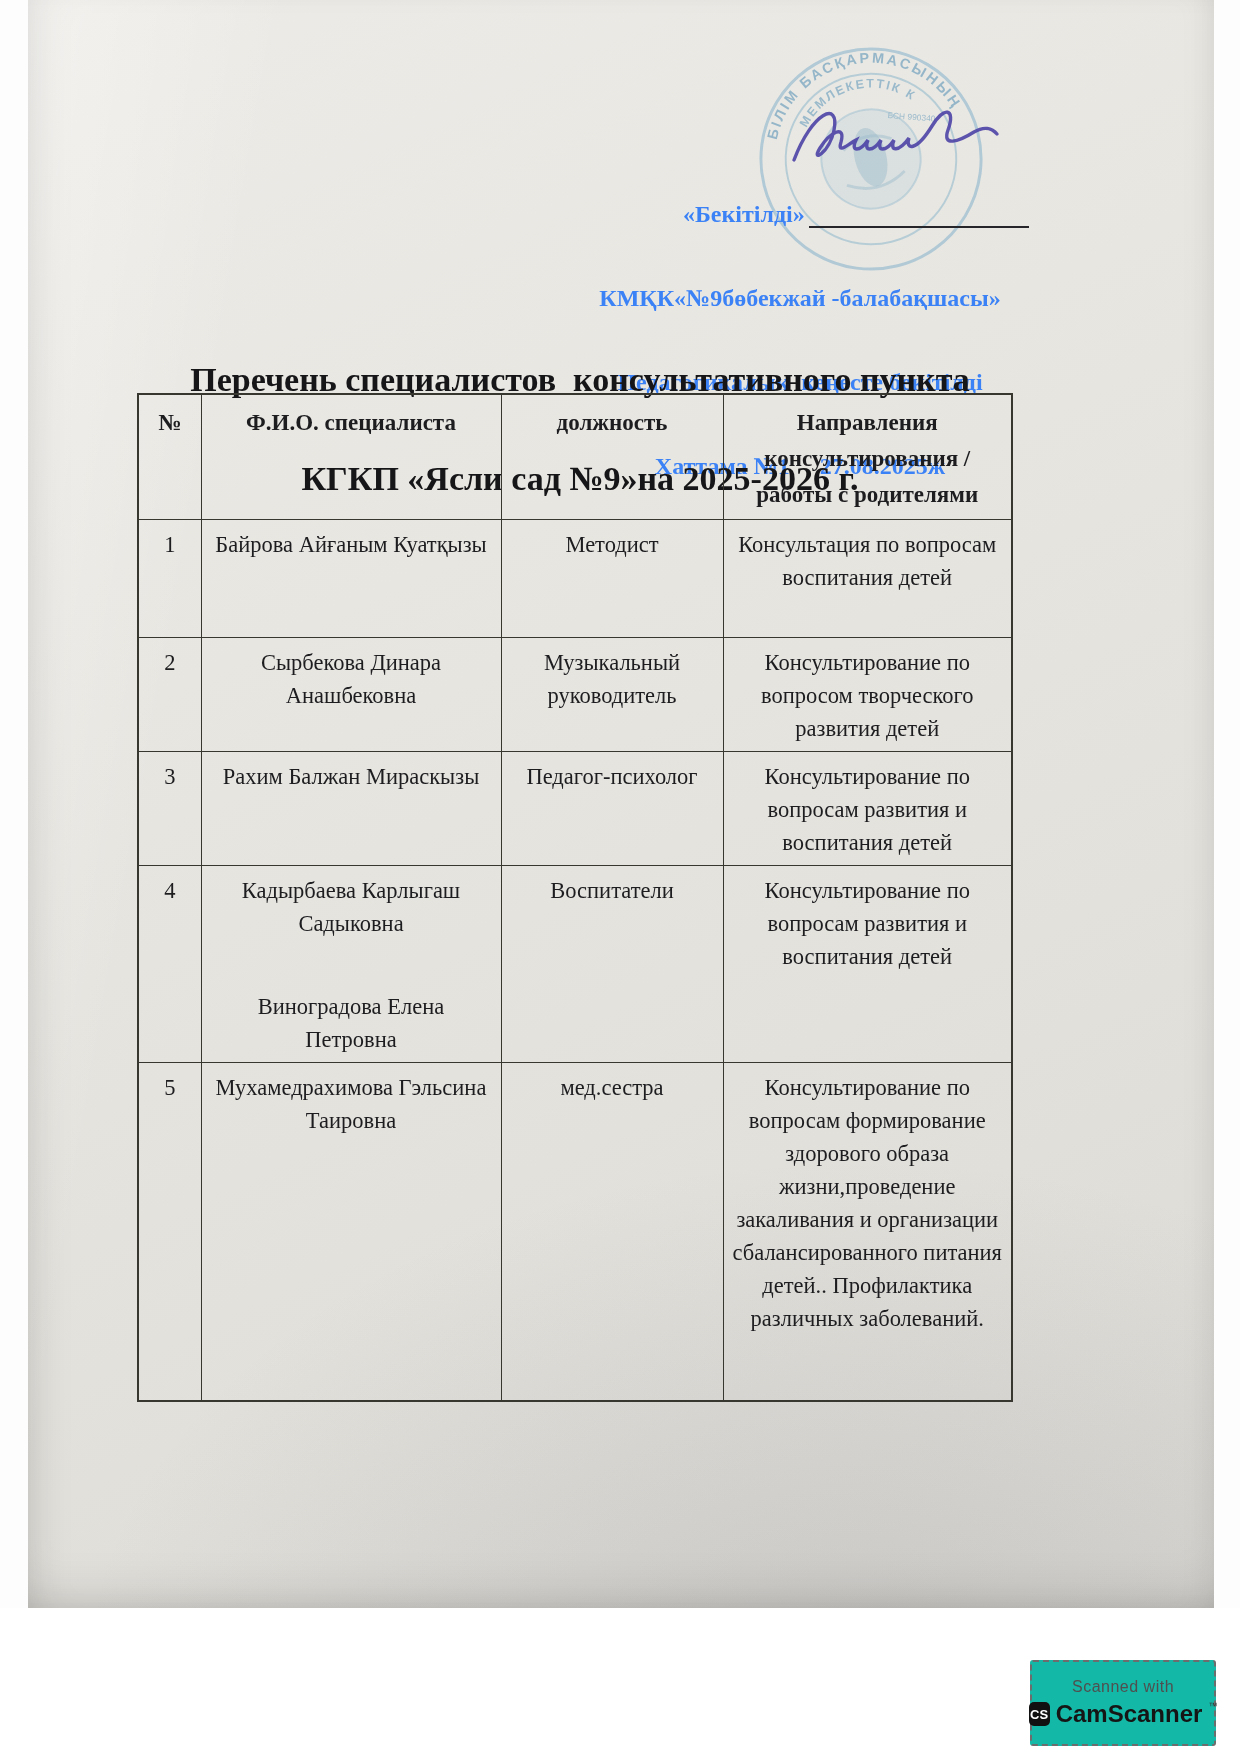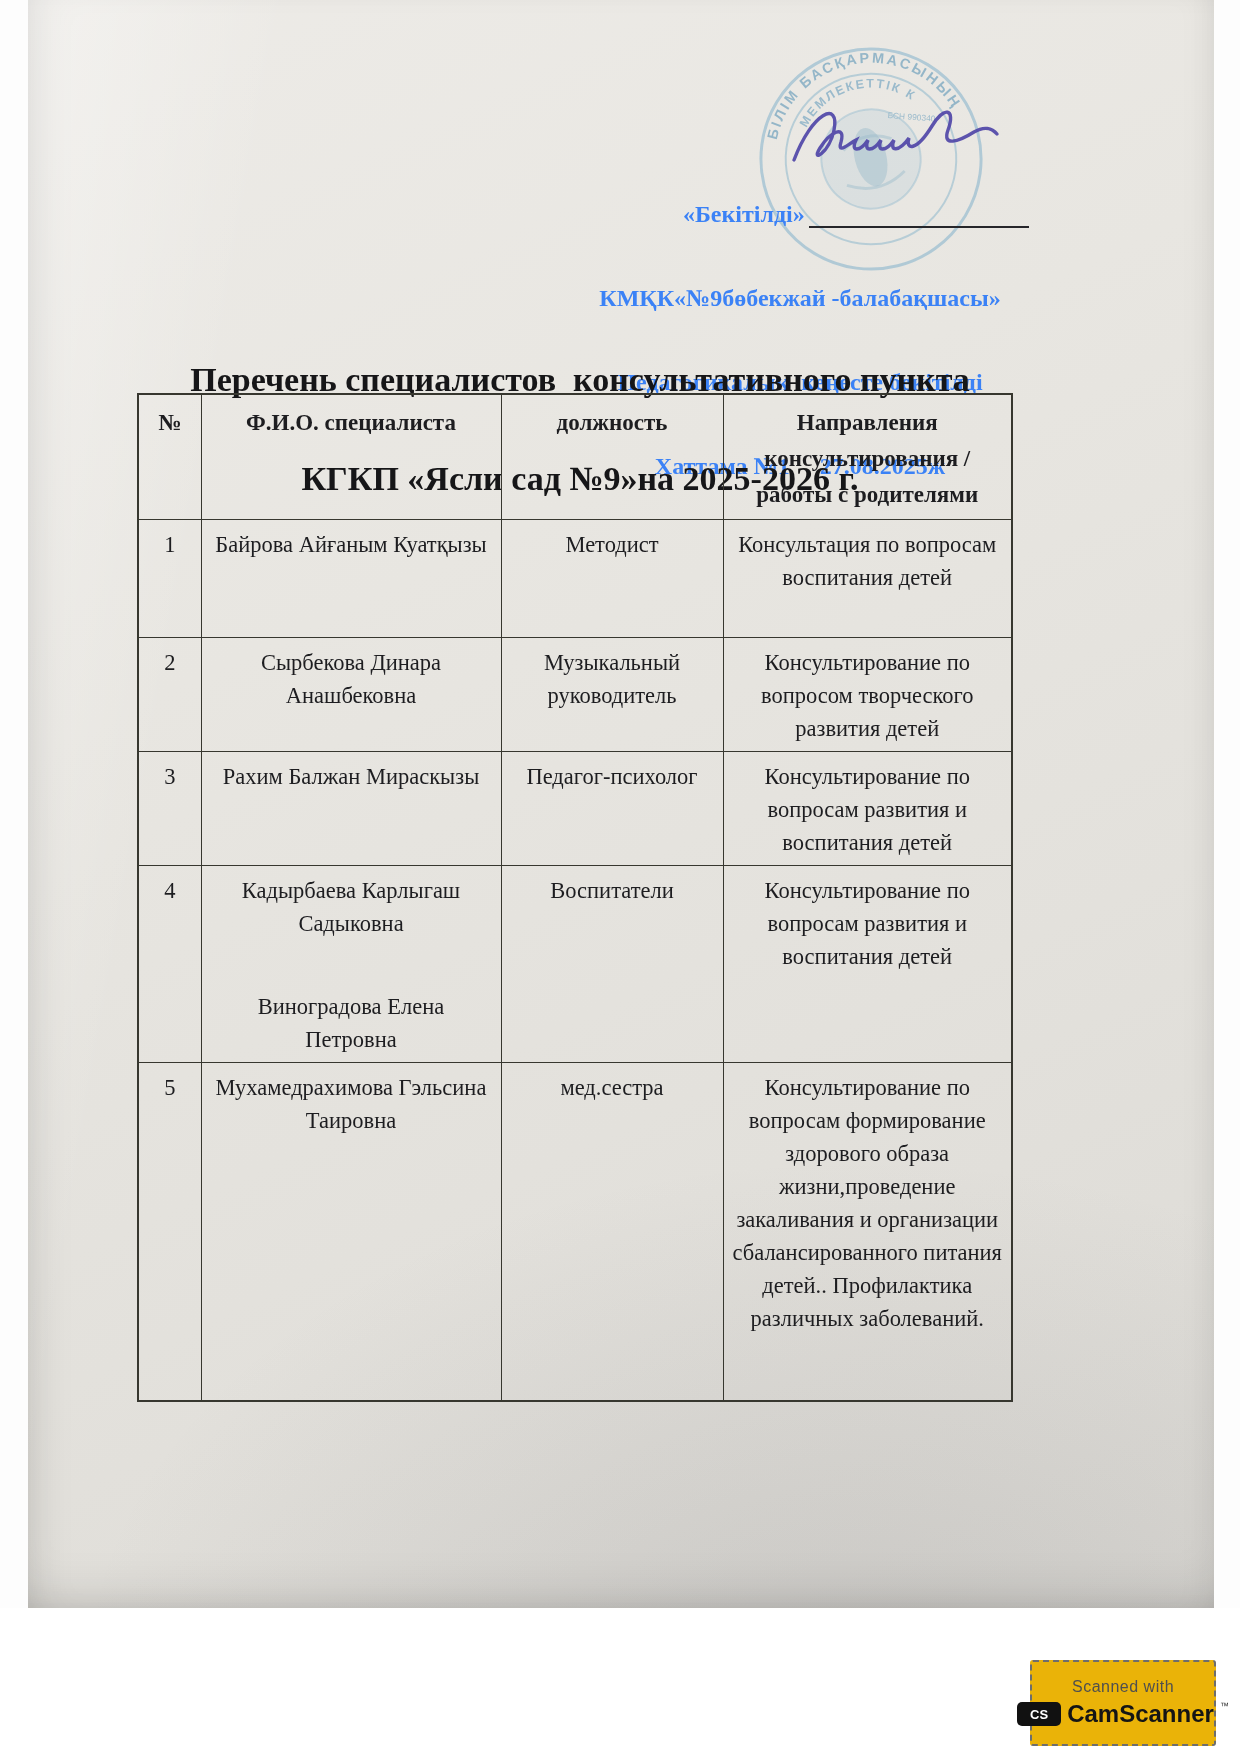--- a/index.html
+++ b/index.html
@@ -47,26 +47,26 @@
   tr.r3 { height:112px; } tr.r4 { height:168px; } tr.r5 { height:338px; }
   .name2 { margin-top:50px; }
 
   
   .white-bottom { position:absolute; left:0; top:1608px; width:1240px; height:147px; background:#fff; }
   .white-left  { position:absolute; left:0; top:0; width:28px; height:1608px; background:#fdfdfd; }
   .white-right { position:absolute; left:1214px; top:0; width:26px; height:1608px; background:#fdfdfd; }
 
   
   .cs-badge { position:absolute; left:1030px; top:1660px; width:186px; height:86px;
-              background:#eab308; border:2px dashed #6d6d6d; border-radius:3px;
+              background:#14b8a6; border:2px dashed #6d6d6d; border-radius:3px;
               display:flex; flex-direction:column; align-items:center; justify-content:center;
               font-family:"Liberation Sans", sans-serif; gap:4px; }
   .cs-scanned { font-size:16px; color:#4f4f4f; letter-spacing:.5px; }
   .cs-row { display:flex; align-items:flex-start; gap:6px; }
-  .cs-logo { width:44px; height:24px; background:#111; border-radius:5px; color:#fff;
+  .cs-logo { width:21px; height:24px; background:#111; border-radius:5px; color:#fff;
              font-size:13px; font-weight:bold; display:flex; align-items:center; justify-content:center; margin-top:2px; }
   .cs-name { font-size:24px; font-weight:600; color:#151515; }
   .cs-tm { font-size:9px; color:#333; margin-top:1px; }
 </style>
 </head>
 <body>
 
 <div class="photo">
   <div class="paper"></div>
   <div class="white-left"></div>

